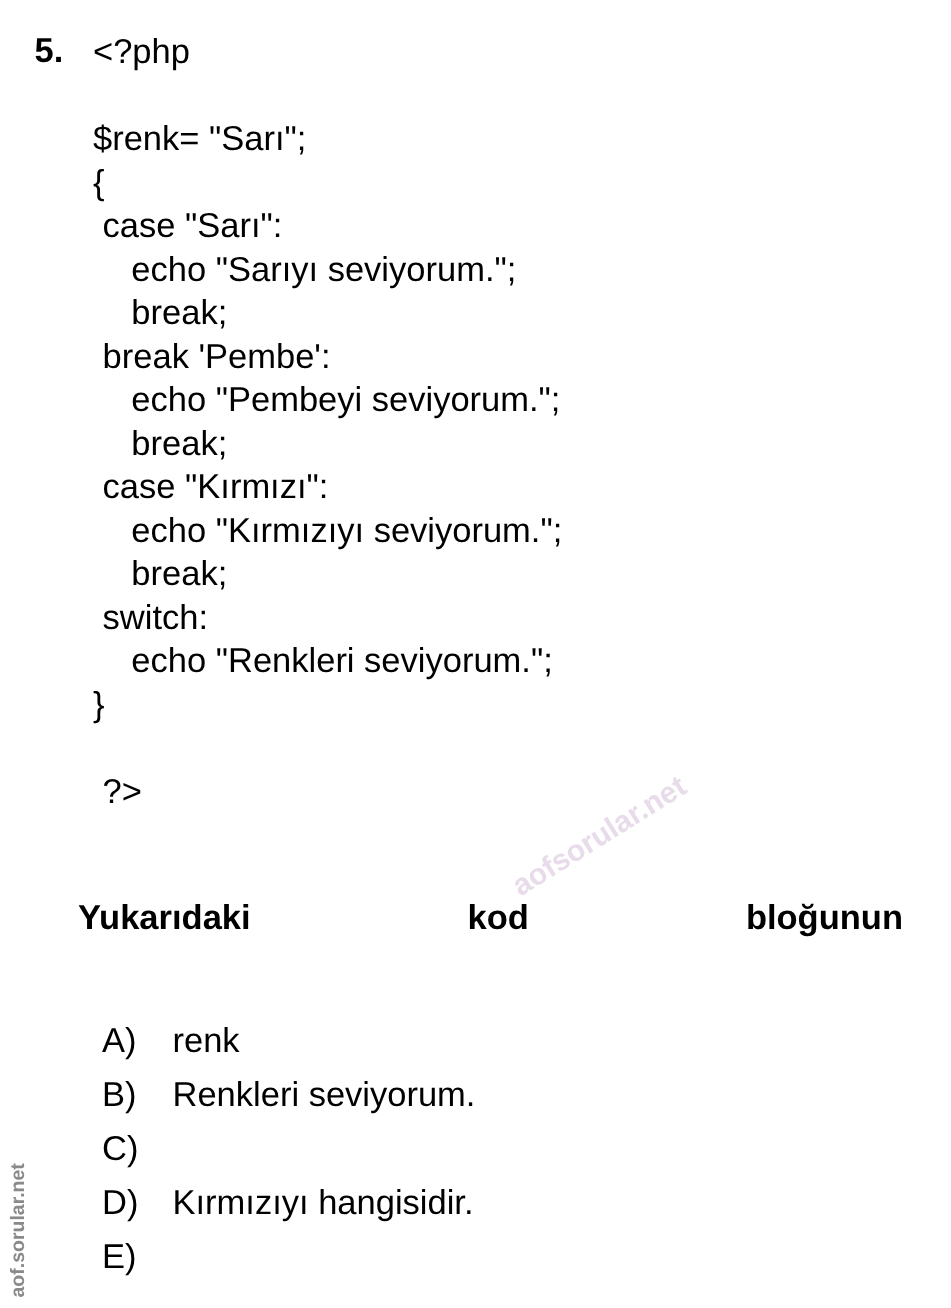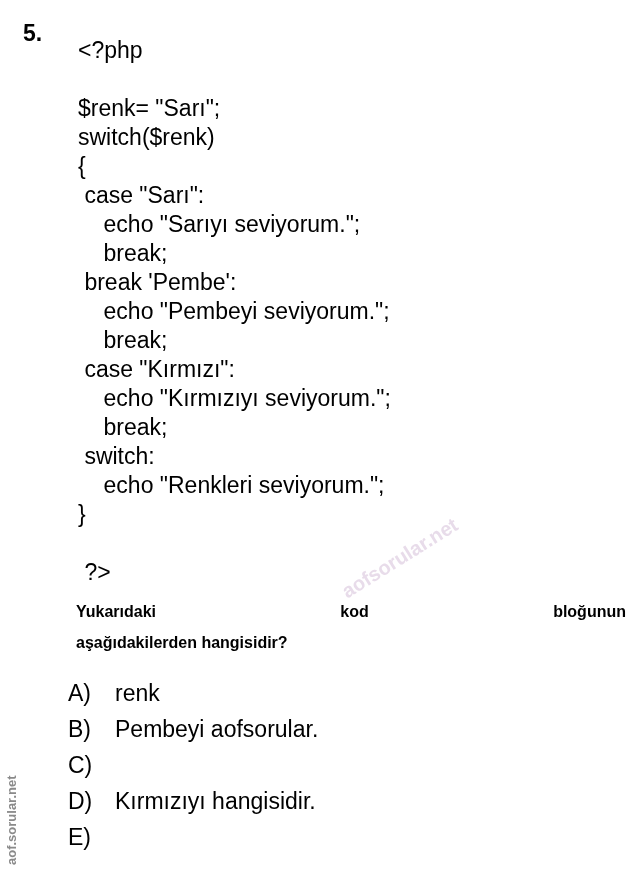--- a/index.html
+++ b/index.html
@@ -1,41 +1,40 @@
 <!DOCTYPE html>
 <html><head>
 <meta charset="utf-8">
 <style>
   html, body { margin: 0; padding: 0; background: #ffffff; }
   body { width: 634px; height: 872px; position: relative; overflow: hidden;
          font-family: "Liberation Sans", sans-serif; color: #000; }
   .qnum { position: absolute; left: 23px; top: 20px; font-size: 23px; font-weight: bold; }
-  .code { position: absolute; left: 62px; top: 20px; font-size: 23px; line-height: 29px; margin: 16px; }
+  .code { position: absolute; left: 62px; top: 20px; font-size: 23px; line-height: 29px; margin: 0; }
   .code div { white-space: pre; height: 29px; }
-  .question { position: absolute; left: 76px; top: 596px; width: 550px; font-size: 16px;
+  .question { position: absolute; left: 52px; top: 596px; width: 550px; font-size: 23px;
               font-weight: bold; line-height: 31px; }
   .q-line1 { display: flex; justify-content: space-between; }
   .options { position: absolute; left: 68px; top: 675px; font-size: 23px; line-height: 36px; }
   .opt { display: flex; }
   .opt .letter { width: 47px; }
   .watermark { position: absolute; left: 350px; top: 580px; font-size: 20px; font-weight: bold;
                color: #e8dcea; transform: rotate(-32deg); transform-origin: left bottom; }
   .side-wm { position: absolute; left: 4px; top: 865px; font-size: 13px; font-weight: bold;
              color: #8a8a8a; transform: rotate(-90deg); transform-origin: left top; white-space: nowrap; }
 </style>
 </head>
 <body>
 
 <div class="qnum">5.</div>
 
 <div class="code">
   <div>&lt;?php</div>
   <div></div>
   <div>$renk= "Sarı";</div>
-  <div>switch($renk)</div>
   <div>{</div>
   <div> case "Sarı":</div>
   <div>    echo "Sarıyı seviyorum.";</div>
   <div>    break;</div>
   <div> break 'Pembe':</div>
   <div>    echo "Pembeyi seviyorum.";</div>
   <div>    break;</div>
   <div> case "Kırmızı":</div>
   <div>    echo "Kırmızıyı seviyorum.";</div>
   <div>    break;</div>
@@ -47,31 +46,30 @@
 </div>
 
 <div class="watermark">aofsorular.net</div>
 
 <div class="question">
   <div class="q-line1">
     <span>Yukarıdaki</span>
     <span>kod</span>
     <span>bloğunun</span>
   </div>
-  <div>aşağıdakilerden hangisidir?</div>
 </div>
 
 <div class="options">
   <div class="opt">
     <span class="letter">A)</span>
     <span>renk</span>
   </div>
   <div class="opt">
     <span class="letter">B)</span>
-    <span>Pembeyi aofsorular.</span>
+    <span>Renkleri seviyorum.</span>
   </div>
   <div class="opt">
     <span class="letter">C)</span>
   </div>
   <div class="opt">
     <span class="letter">D)</span>
     <span>Kırmızıyı hangisidir.</span>
   </div>
   <div class="opt">
     <span class="letter">E)</span>

